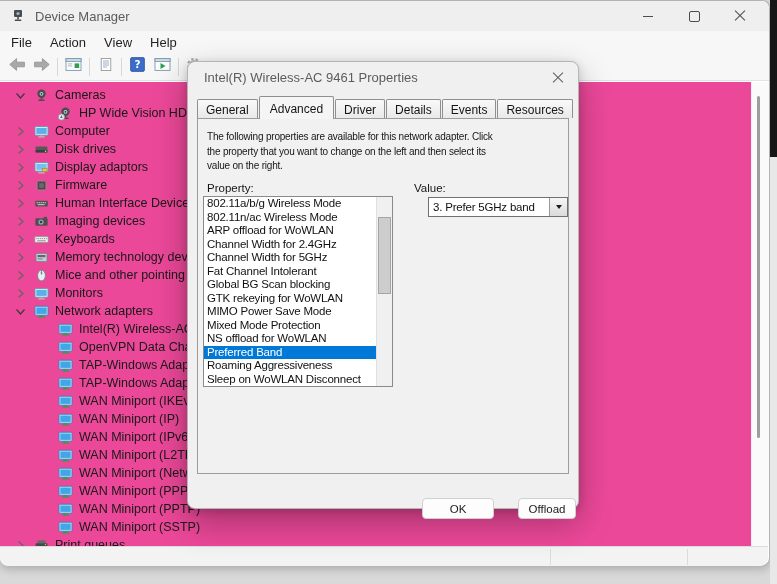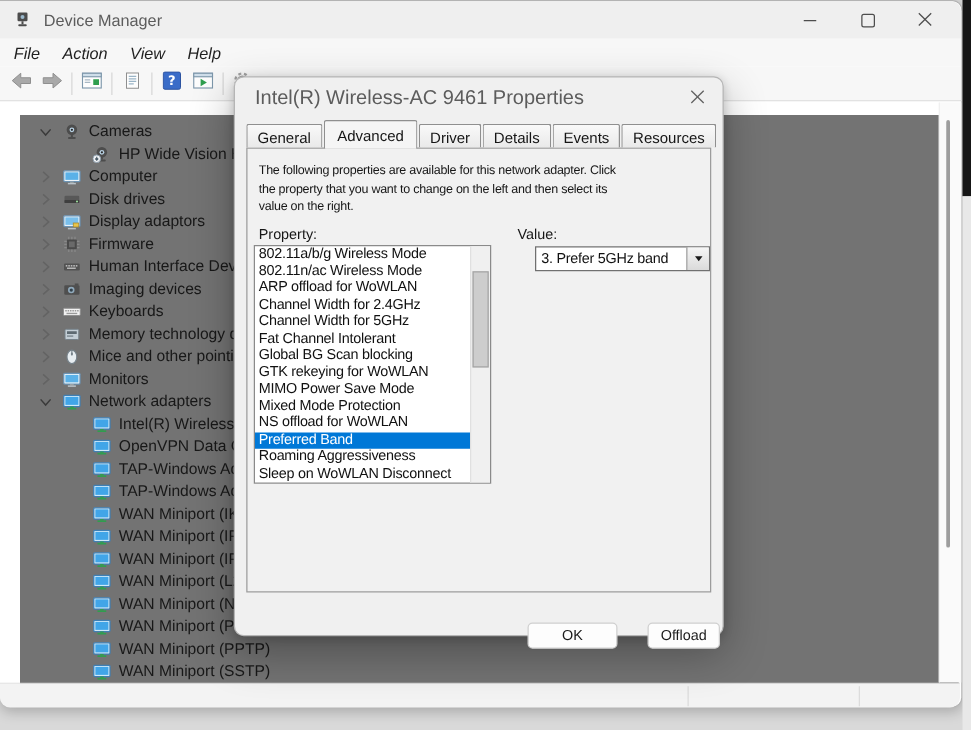--- a/index.html
+++ b/index.html
@@ -17,29 +17,29 @@
   .win-controls{position:absolute;right:6px;top:0;height:30px;display:flex;}
   .wc{width:46px;height:30px;display:flex;align-items:center;justify-content:center;}
   .wc-min-g{width:10px;height:1px;background:#4d4d4d;}
   .wc-max-g{width:9px;height:9px;border:1px solid #4d4d4d;border-radius:2px;}
   .wc-x{position:relative;width:12px;height:12px;}
   .wc-x::before,.wc-x::after{content:"";position:absolute;left:-1px;top:5px;width:14px;height:1px;background:#4d4d4d;}
   .wc-x::before{transform:rotate(45deg);} .wc-x::after{transform:rotate(-45deg);}
 
   .menubar{position:absolute;left:0;top:30px;right:0;height:22px;background:#f7f7f7;
            display:flex;align-items:center;padding-left:2px;box-sizing:border-box;}
-  .menu-item{font-size:13px;color:#1f1f1f;padding:2px 9px;cursor:default;font-style:italic;}
+  .menu-item{font-size:13px;color:#1f1f1f;padding:2px 9px;cursor:default;}
 
   .toolbar{position:absolute;left:0;top:52px;right:0;height:28px;background:#f7f7f7;
            border-bottom:1px solid #e2e2e2;display:flex;align-items:center;padding-left:4px;box-sizing:border-box;}
   .tb{width:25px;height:24px;display:flex;align-items:center;justify-content:center;}
   .tsep{width:1px;height:18px;background:#d7d7d7;margin:0 3px;}
 
-  .tree{position:absolute;left:16px;top:81px;width:751px;height:464px;background:#737373;
-        overflow:hidden;padding-top:4px;box-sizing:border-box;margin-top:10px;}
+  .tree{position:absolute;left:0;top:81px;width:751px;height:464px;background:#ec4899;
+        overflow:hidden;padding-top:4px;box-sizing:border-box;}
   .tree-row{height:18px;display:flex;align-items:center;white-space:nowrap;}
   .tree-row .chev{width:13px;margin-left:14px;display:flex;justify-content:center;}
   .tree-row.child{padding-left:58px;}
   .ticon{width:15px;height:15px;margin-right:6px;display:flex;align-items:center;justify-content:center;}
   .tree-row.top .ticon{margin-left:7px;}
   .tlabel{font-size:12.5px;color:#181818;}
 
   .dm-scroll-track{position:absolute;left:751px;top:81px;width:17px;height:464px;background:#fafafa;border-left:1px solid #f0f0f0;}
   .dm-scroll-thumb{position:absolute;left:757px;top:95px;width:3px;height:342px;background:#9d9d9d;border-radius:2px;}
 
@@ -47,21 +47,21 @@
              border-top:1px solid #dcdcdc;border-radius:0 0 8px 8px;box-sizing:border-box;}
   .sb-div{position:absolute;top:2px;width:1px;height:16px;background:#dcdcdc;}
 
   .right-black{position:absolute;left:770px;top:0;width:7px;height:157px;background:#161616;}
   .right-gray{position:absolute;left:770px;top:157px;width:7px;height:427px;background:#e8e8e8;}
 
   
   .dialog{position:absolute;left:187px;top:61px;width:392px;height:448px;background:#f0f0f0;
           border:1px solid #b5b5b5;border-radius:8px;z-index:10;box-sizing:border-box;
           box-shadow:0 14px 34px rgba(0,0,0,.30),0 2px 8px rgba(0,0,0,.16);}
-  .dlg-title{position:absolute;left:16px;top:8px;font-size:16px;color:#5c5c5c;}
+  .dlg-title{position:absolute;left:16px;top:8px;font-size:13px;color:#5c5c5c;}
   .dlg-close{position:absolute;right:13px;top:9px;width:14px;height:14px;}
   .dlg-close::before,.dlg-close::after{content:"";position:absolute;left:0;top:6px;width:14px;height:1px;background:#5f5f5f;}
   .dlg-close::before{transform:rotate(45deg);} .dlg-close::after{transform:rotate(-45deg);}
 
   .tabs{position:absolute;left:9px;top:34px;height:23px;display:flex;align-items:flex-end;z-index:3;justify-content:flex-end;}
   .tab{box-sizing:border-box;height:19px;padding:3px 8px 0;margin-right:1px;margin-bottom:1px;
        font-size:12px;color:#151515;background:linear-gradient(#f9f9f9,#e9e9e9);
        border:1px solid #8f8f8f;border-bottom:none;border-radius:2px 2px 0 0;}
   .tab.active{height:23px;padding:5px 10px 0;margin-bottom:0;background:#f5f5f5;z-index:4;}
 

